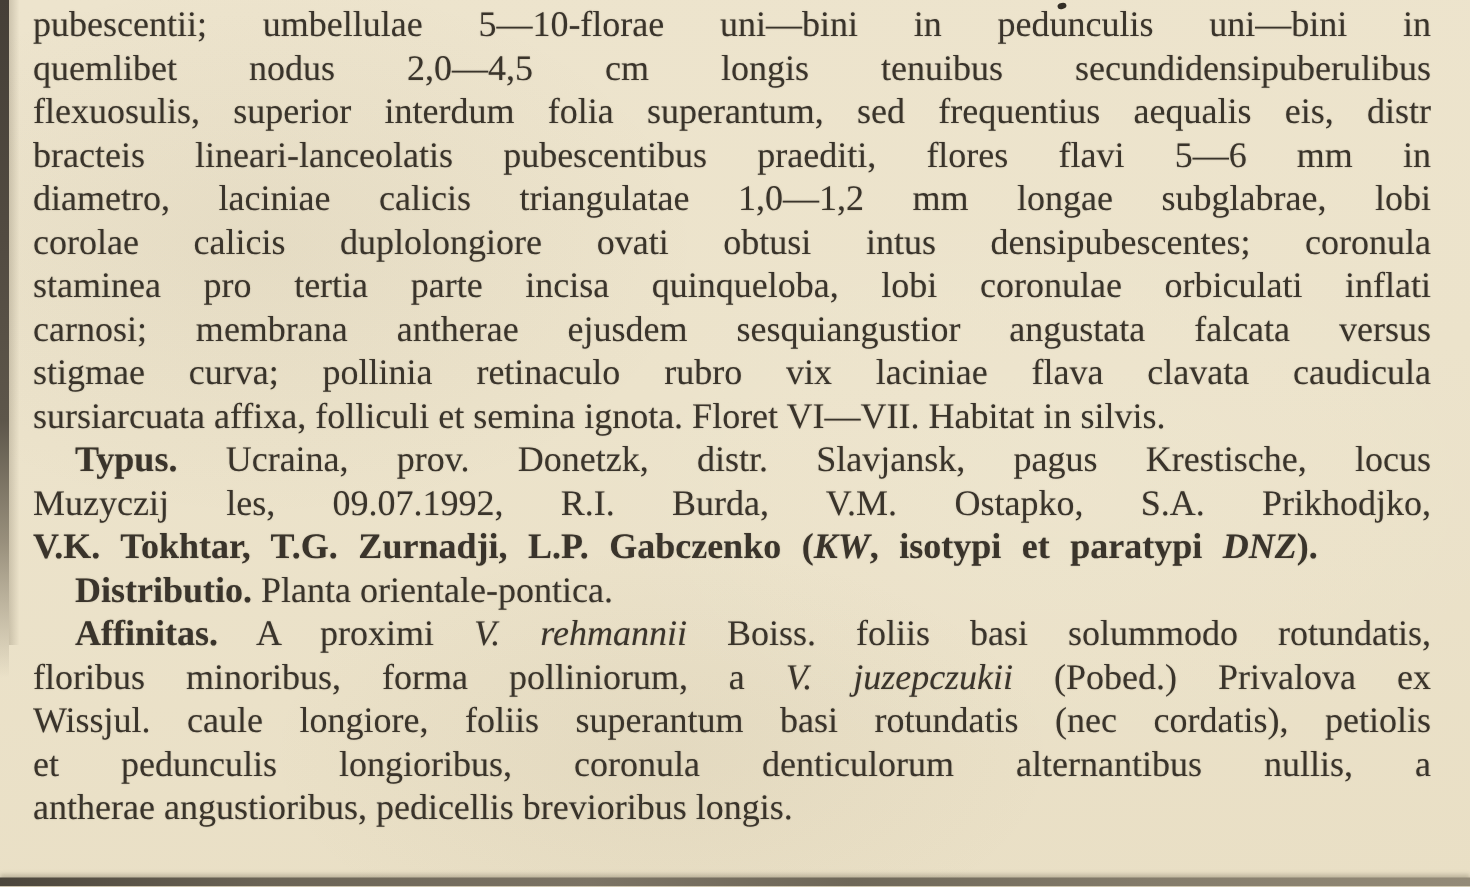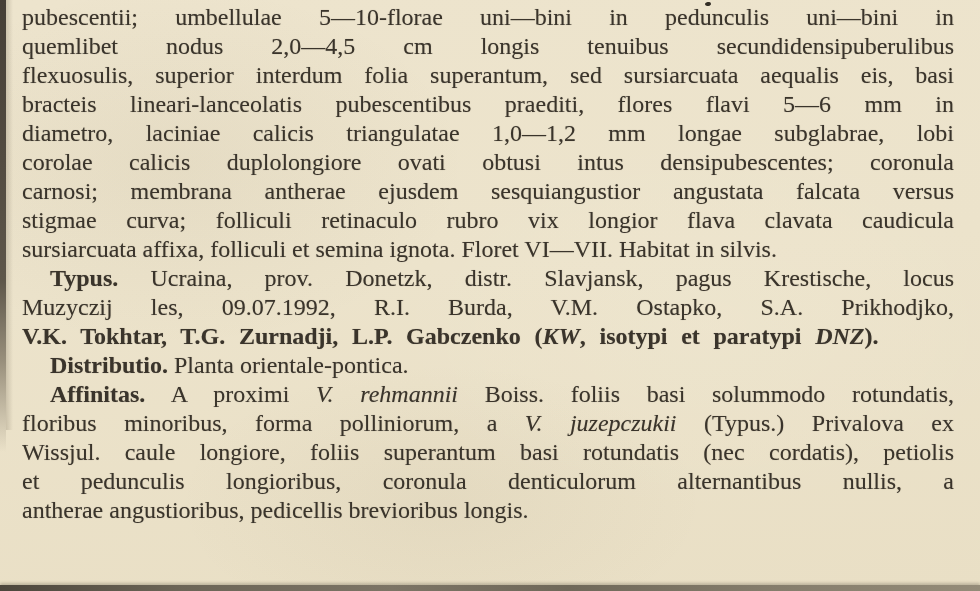--- a/index.html
+++ b/index.html
@@ -76,33 +76,34 @@
   .seg-b { font-weight: bold; }
   .seg-i { font-style: italic; }
 </style>
 </head>
 <body>
 
 <div class="page">
   <div class="text-block" id="text-block">
       <div class="line"><span>pubescentii; umbellulae 5—10-florae uni—bini in pedunculis uni—bini in</span></div>
       <div class="line"><span>quemlibet nodus 2,0—4,5 cm longis tenuibus secundidensipuberulibus</span></div>
-      <div class="line"><span>flexuosulis, superior interdum folia superantum, sed sursiarcuata aequalis eis, basi</span></div>
+      <div class="line"><span>flexuosulis, superior interdum folia superantum, sed frequentius aequalis eis, distr</span></div>
       <div class="line"><span>bracteis lineari-lanceolatis pubescentibus praediti, flores flavi 5—6 mm in</span></div>
       <div class="line"><span>diametro, laciniae calicis triangulatae 1,0—1,2 mm longae subglabrae, lobi</span></div>
       <div class="line"><span>corolae calicis duplolongiore ovati obtusi intus densipubescentes; coronula</span></div>
+      <div class="line"><span>staminea pro tertia parte incisa quinqueloba, lobi coronulae orbiculati inflati</span></div>
       <div class="line"><span>carnosi; membrana antherae ejusdem sesquiangustior angustata falcata versus</span></div>
-      <div class="line"><span>stigmae curva; folliculi retinaculo rubro vix longior flava clavata caudicula</span></div>
+      <div class="line"><span>stigmae curva; pollinia retinaculo rubro vix laciniae flava clavata caudicula</span></div>
       <div class="line last"><span>sursiarcuata affixa, folliculi et semina ignota. Floret VI—VII. Habitat in silvis.</span></div>
       <div class="line indent"><span class="seg-b">Typus.</span><span> Ucraina, prov. Donetzk, distr. Slavjansk, pagus Krestische, locus</span></div>
       <div class="line"><span>Muzyczij les, 09.07.1992, R.I. Burda, V.M. Ostapko, S.A. Prikhodjko,</span></div>
       <div class="line last wide"><span>V.K. Tokhtar, T.G. Zurnadji, L.P. Gabczenko (</span><span class="seg-i">KW</span><span>, isotypi et paratypi </span><span class="seg-i">DNZ</span><span>).</span></div>
       <div class="line last indent"><span class="seg-b">Distributio.</span><span> Planta orientale-pontica.</span></div>
       <div class="line indent"><span class="seg-b">Affinitas.</span><span> A proximi </span><span class="seg-i">V. rehmannii</span><span> Boiss. foliis basi solummodo rotundatis,</span></div>
-      <div class="line"><span>floribus minoribus, forma polliniorum, a </span><span class="seg-i">V. juzepczukii</span><span> (Typus.) Privalova ex</span></div>
+      <div class="line"><span>floribus minoribus, forma polliniorum, a </span><span class="seg-i">V. juzepczukii</span><span> (Pobed.) Privalova ex</span></div>
       <div class="line"><span>Wissjul. caule longiore, foliis superantum basi rotundatis (nec cordatis), petiolis</span></div>
       <div class="line"><span>et pedunculis longioribus, coronula denticulorum alternantibus nullis, a</span></div>
       <div class="line last"><span>antherae angustioribus, pedicellis brevioribus longis.</span></div>
     </div>
   <div class="edge-left"></div>
   <div class="edge-left-soft"></div>
   <div class="edge-bottom"></div>
   <div class="speck"></div>
 </div>
 

